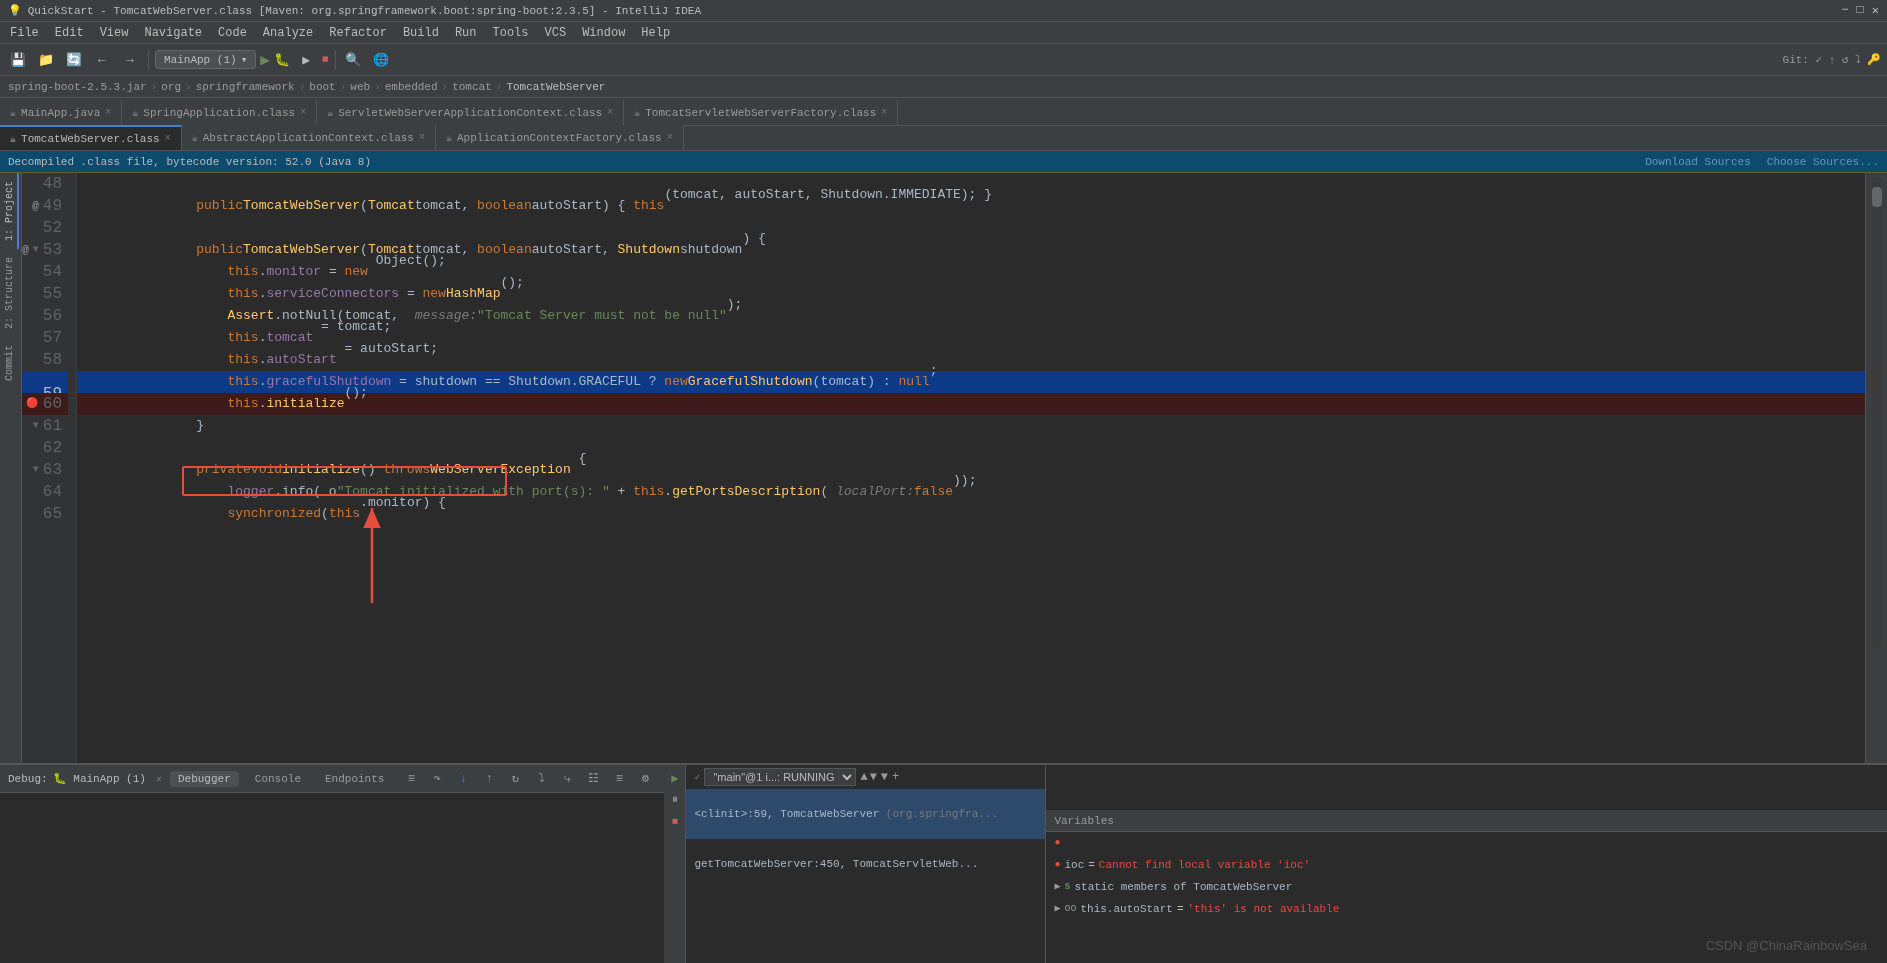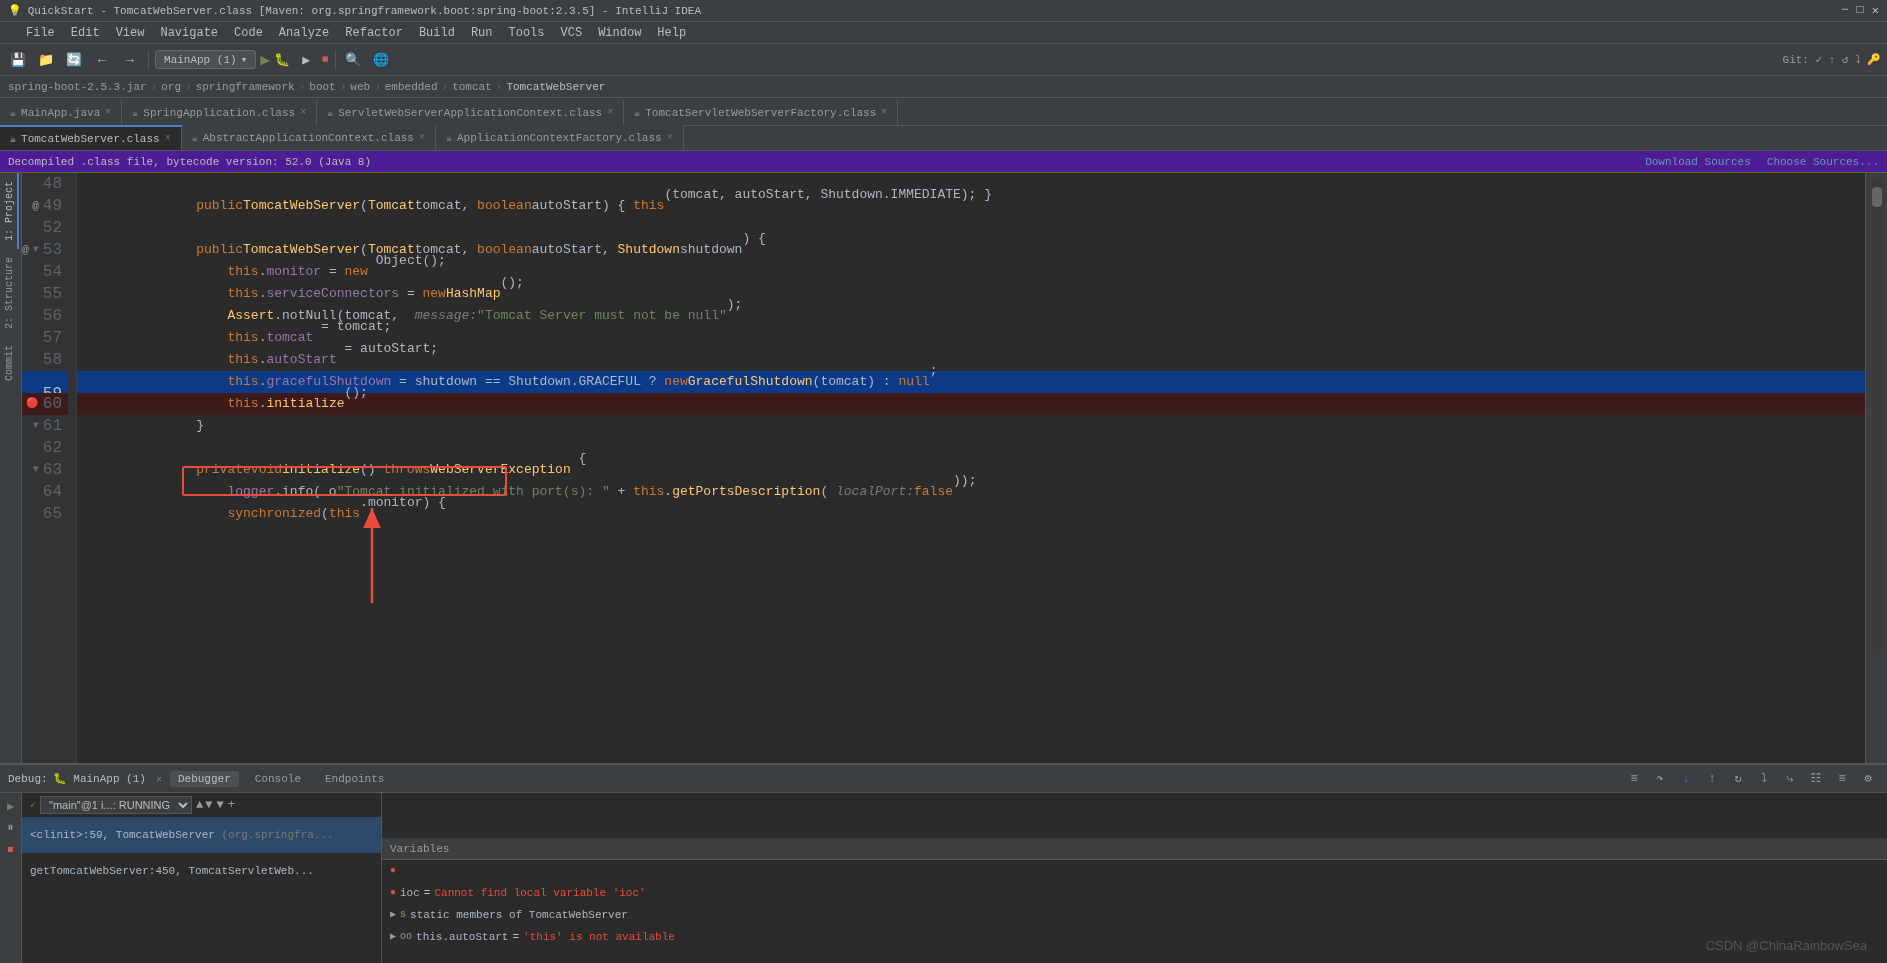--- a/index.html
+++ b/index.html
@@ -20,21 +20,21 @@
     .title-bar-left { display: flex; align-items: center; gap: 6px; }
     .title-bar-right { display: flex; gap: 8px; }
     .title-bar-btn { cursor: pointer; font-size: 12px; }
 
     
     .menu-bar {
       background: #3c3f41;
       height: 22px;
       display: flex;
       align-items: center;
-      padding: 0 20px;
+      padding: 0 4px;
       border-bottom: 1px solid #555;
       gap: 4px;
     }
     .menu-item {
       padding: 2px 6px;
       font-size: 12px;
       color: #bbbbbb;
       cursor: pointer;
     }
 
@@ -114,21 +114,21 @@
     .tab-bar2 {
       background: #3c3f41;
       height: 25px;
       display: flex;
       align-items: flex-end;
       border-bottom: 1px solid #555;
     }
 
     
     .warning-bar {
-      background: #4c1d95;
+      background: #0c4a6e;
       border-bottom: 1px solid #6b5f2a;
       height: 22px;
       display: flex;
       align-items: center;
       padding: 0 8px;
       font-size: 11px;
       color: #bbbbbb;
       justify-content: space-between;
     }
     .warning-bar-links { display: flex; gap: 16px; }
@@ -212,21 +212,20 @@
       pointer-events: none;
       border-radius: 2px;
     }
 
     
     .debug-panel {
       height: 200px;
       background: #2b2b2b;
       border-top: 2px solid #555;
       display: flex;
-      flex-direction: column;
     }
     .debug-header {
       background: #3c3f41;
       height: 28px;
       display: flex;
       align-items: center;
       padding: 0 8px;
       border-bottom: 1px solid #555;
       gap: 8px;
     }
@@ -276,21 +275,21 @@
       border-bottom: 1px solid #555;
       font-size: 11px;
       color: #9a9a9a;
     }
     .frames-content {
       overflow: hidden;
     }
     .frame-row {
       display: flex;
       align-items: center;
-      padding: 12px 8px;
+      padding: 19px 8px;
       font-size: 11px;
       color: #a9b7c6;
       cursor: pointer;
       gap: 4px;
       text-align: right;
     }
     .frame-row.active { background: #2d4a6b; }
     .frame-check { color: #6a8759; font-size: 10px; }
     .thread-row {
       display: flex;

